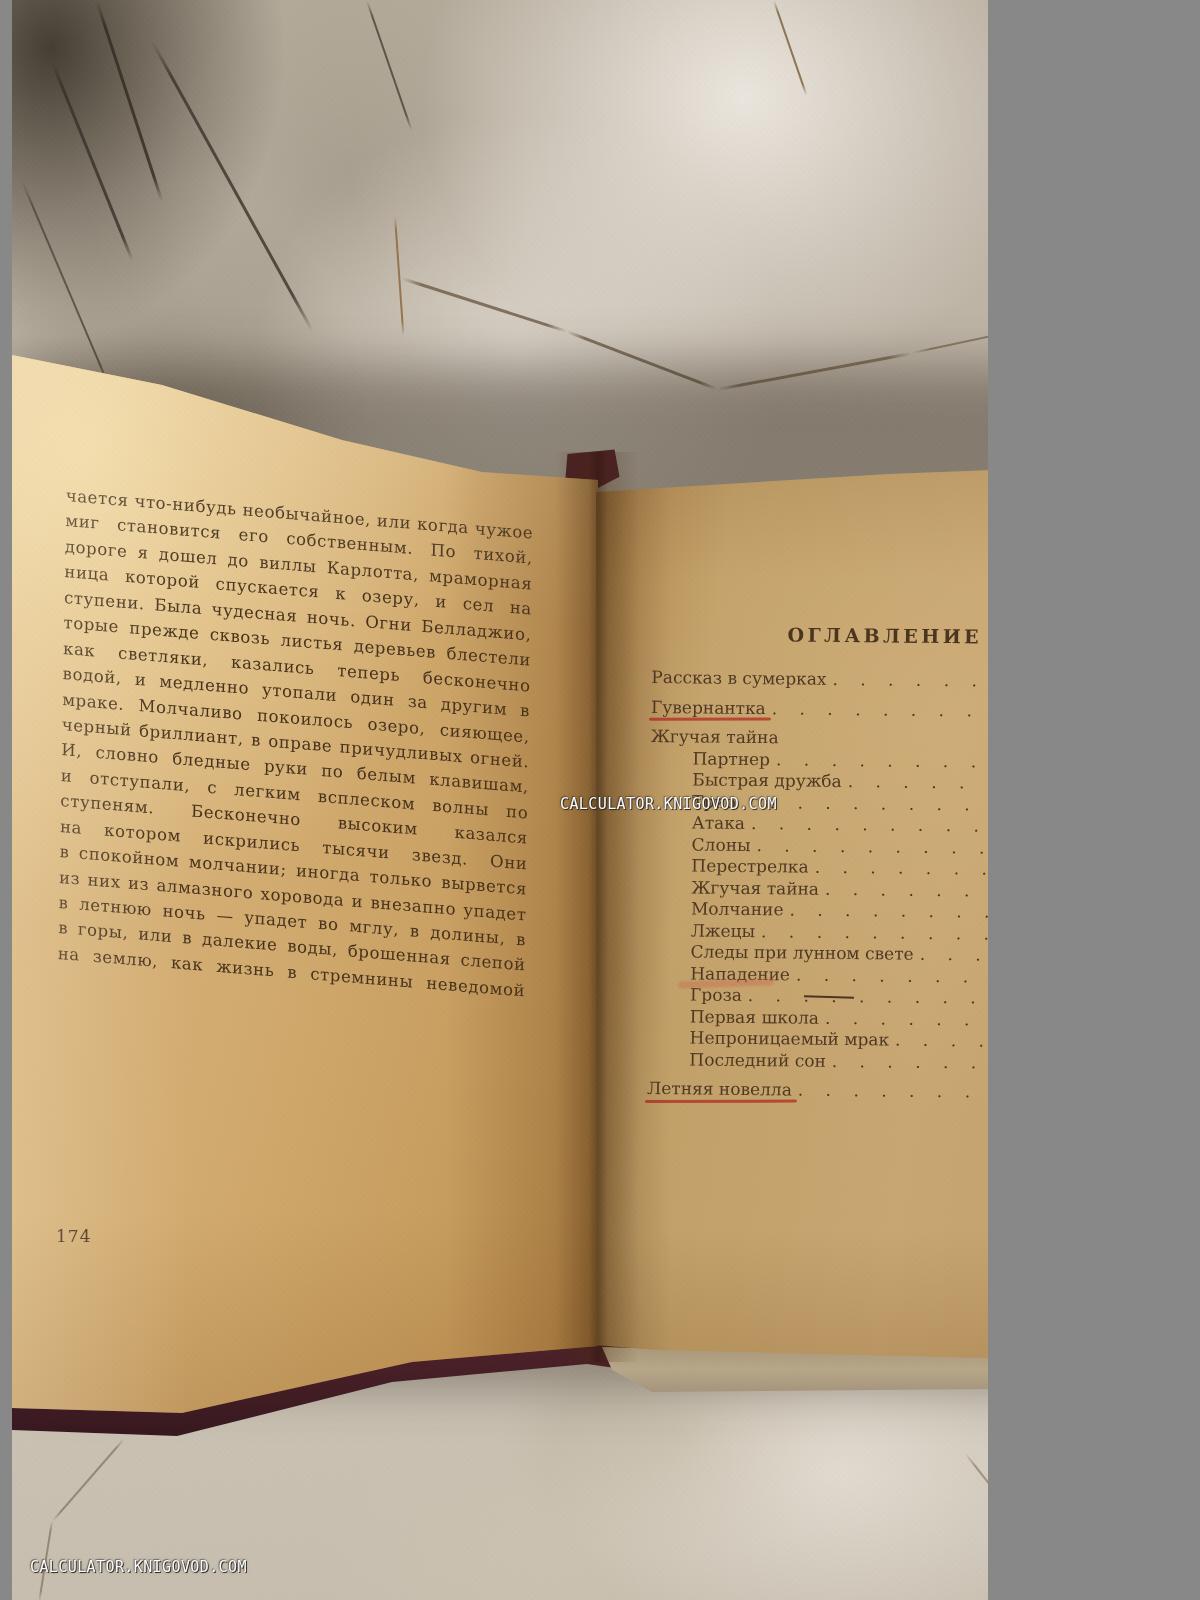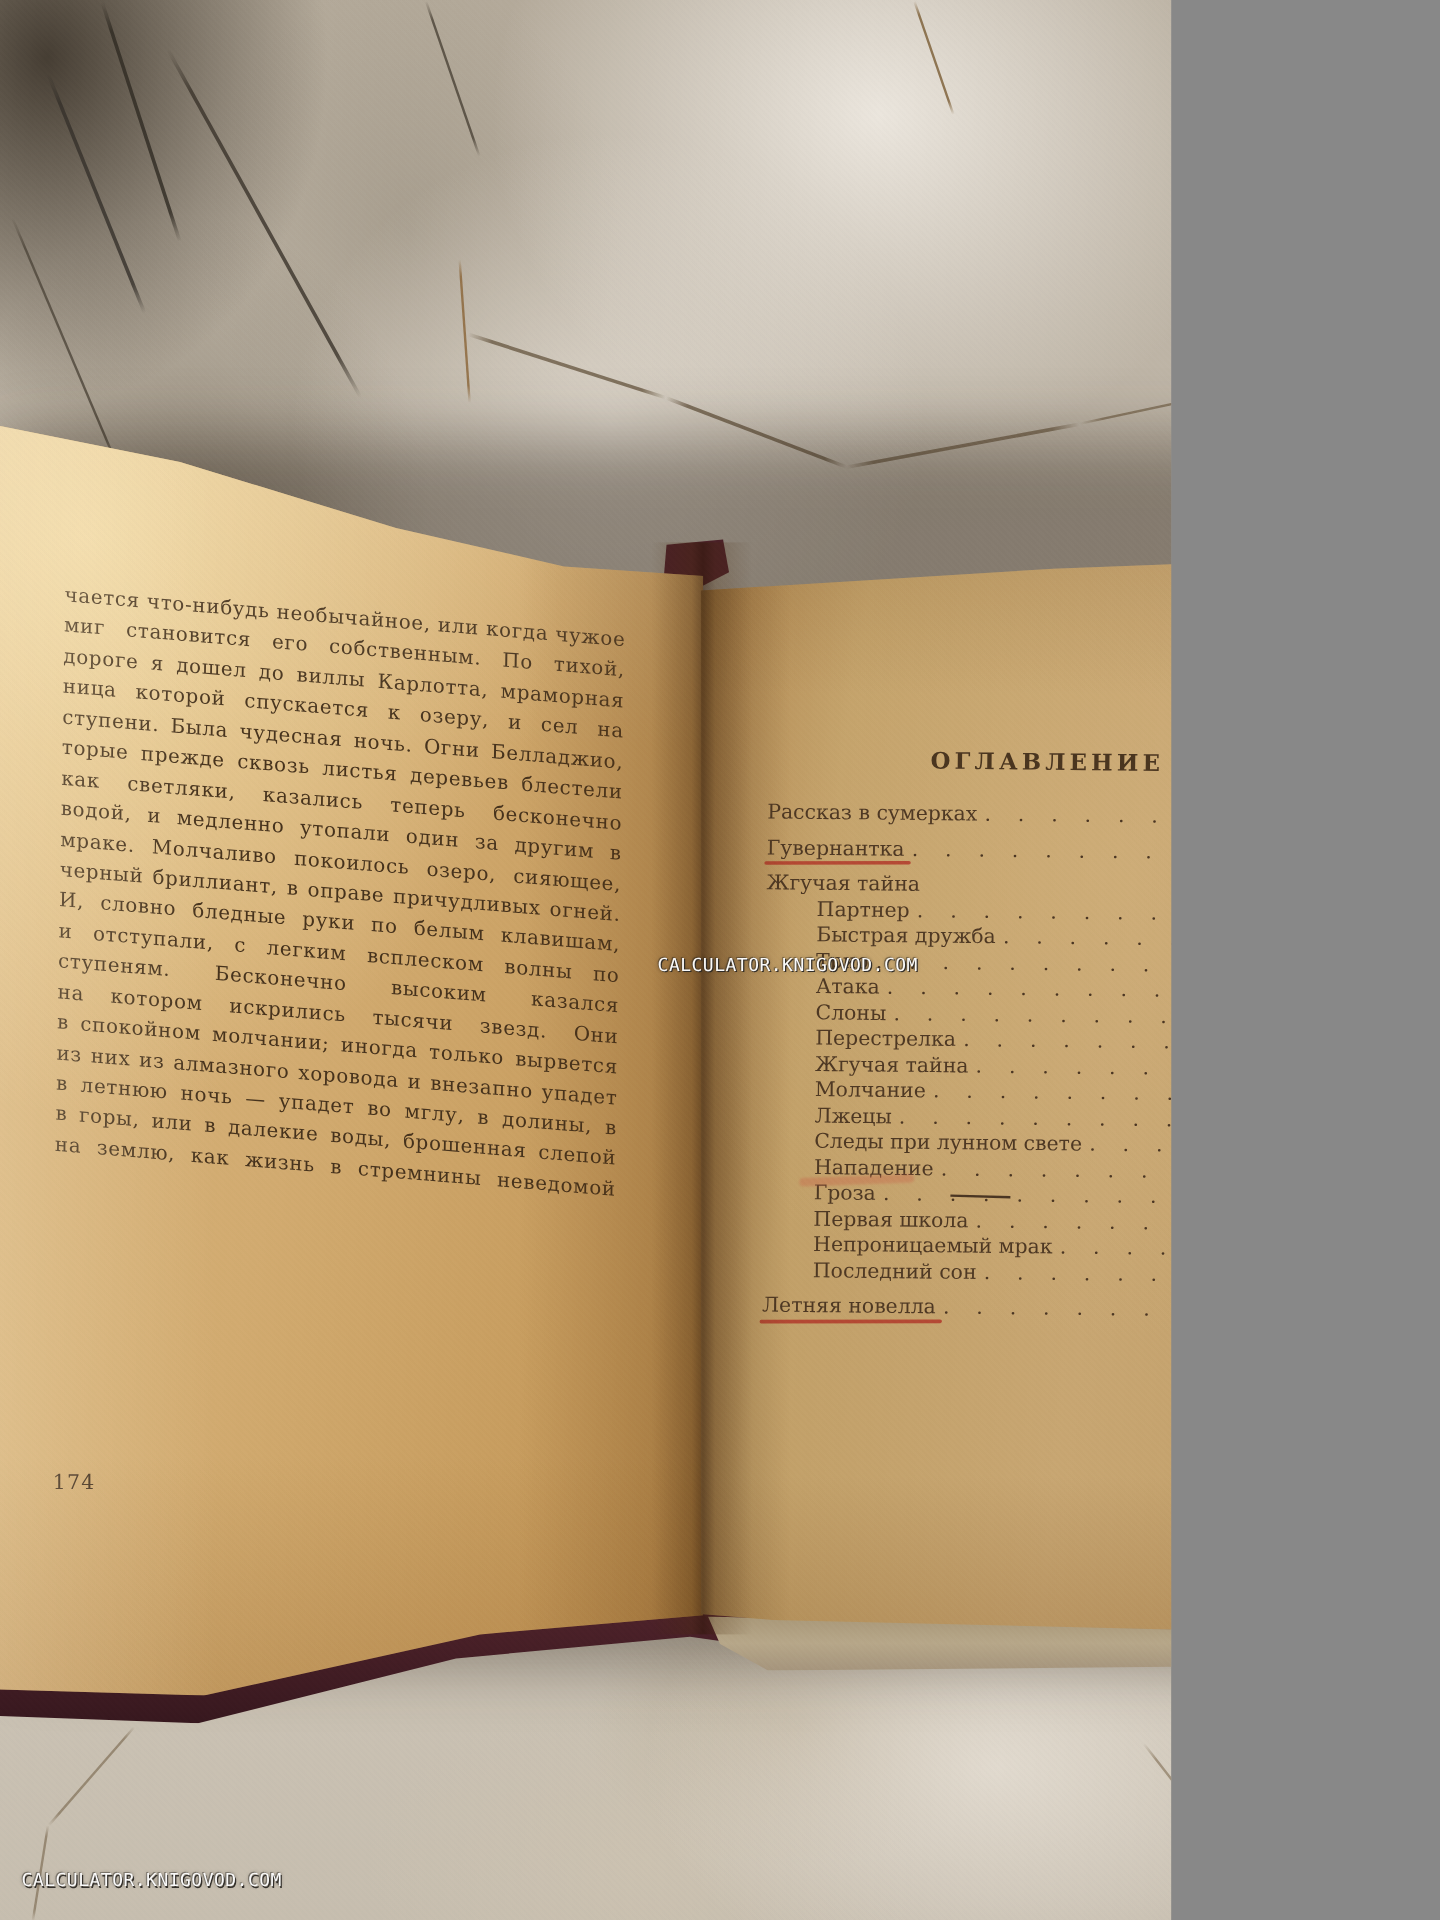--- a/index.html
+++ b/index.html
@@ -1,19 +1,20 @@
 <!DOCTYPE html>
 <html><head>
 <meta charset="utf-8">
 <style>
   html,body{margin:0;padding:0;background:#888;}
   .scene{
     position:relative;width:976px;height:1600px;overflow:hidden;
     font-family:"DejaVu Serif","Liberation Serif",serif;
     background:#beb5a7;
+    margin-left:12px;
   }
   
   .marble{
     position:absolute;inset:0;
     background:
       radial-gradient(55% 30% at 75% 6%, rgba(238,233,225,.95), rgba(238,233,225,0) 60%),
       radial-gradient(45% 25% at 52% 22%, rgba(222,215,204,.85), rgba(222,215,204,0) 60%),
       radial-gradient(40% 30% at 4% 3%, rgba(58,50,40,.9), rgba(58,50,40,0) 60%),
       radial-gradient(35% 28% at 16% 28%, rgba(118,108,92,.55), rgba(118,108,92,0) 60%),
       radial-gradient(30% 22% at 35% 12%, rgba(150,140,124,.5), rgba(150,140,124,0) 60%),

